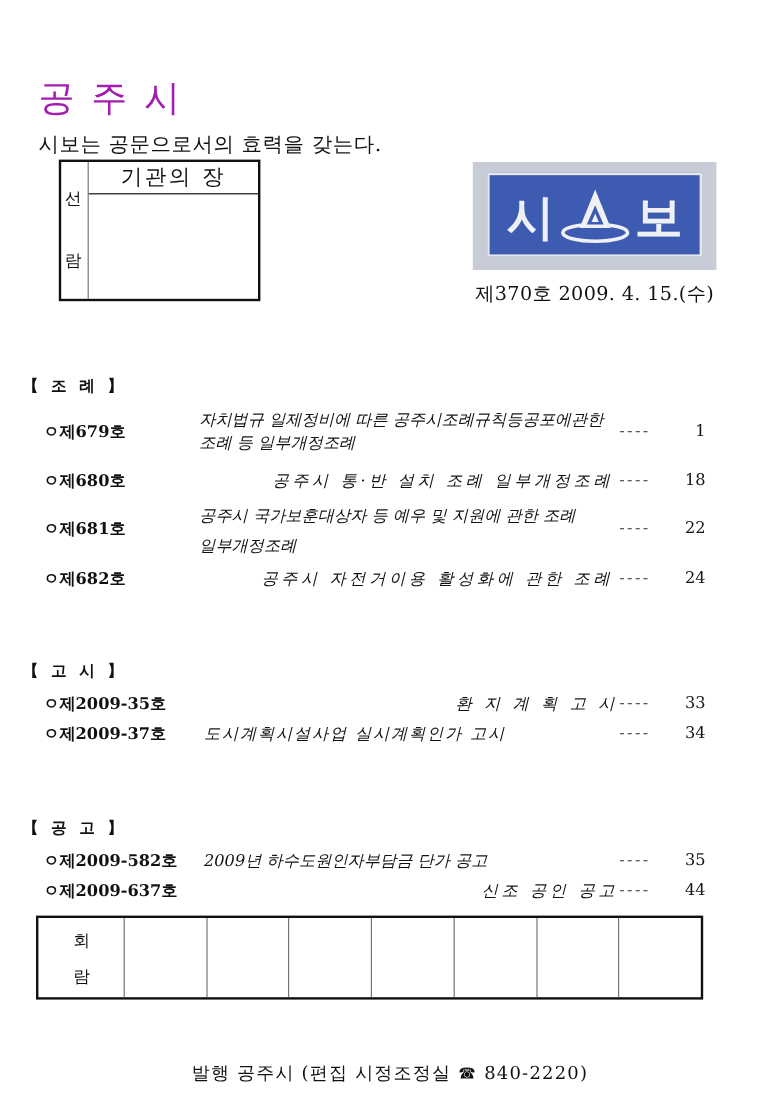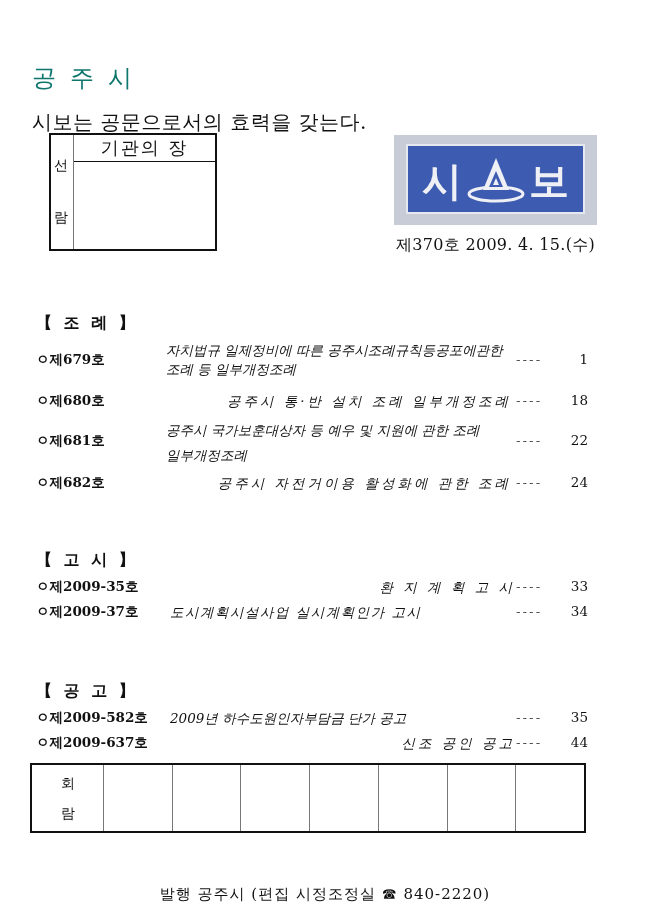--- a/index.html
+++ b/index.html
@@ -1,29 +1,29 @@
 <!DOCTYPE html>
 <html><head>
 <meta charset="utf-8">
 <style>
   html, body { margin:0; padding:0; background:#ffffff; }
   body { width:650px; height:920px; position:relative; overflow:hidden; color:#111;
          font-family:"DejaVu Serif", "Liberation Serif", serif; }
   .abs { position:absolute; }
-  .city-title { left:32px; top:62px; font-family:"DejaVu Sans", sans-serif; font-size:24px; letter-spacing:14px; color:#0f766e; }
-  .subtitle { left:32px; top:109px; font-size:20px; letter-spacing:0.5px; }
+  .city-title { left:32px; top:62px; font-family:"DejaVu Sans", sans-serif; font-size:30px; letter-spacing:14px; color:#a21caf; }
+  .subtitle { left:32px; top:109px; font-size:17px; letter-spacing:0.5px; }
   .circ-box { left:49px; top:133px; width:168px; height:118px; border:2px solid #111; box-sizing:border-box; }
   .circ-left { position:absolute; left:0; top:0; width:22px; height:100%; border-right:1px solid #777; }
   .circ-left span { position:absolute; left:3px; font-size:14px; }
   .circ-head { position:absolute; left:23px; top:0; right:0; height:26px; border-bottom:1px solid #111; text-align:center; font-size:18px; line-height:26px; letter-spacing:2px; }
   .logo { left:394px; top:135px; width:203px; height:90px; background:#c8ccd6; }
   .logo-inner { position:absolute; left:12px; top:9px; right:12px; bottom:11px; background:#3d5bb0; border:2px solid #e6e8ef; box-sizing:border-box; }
   .logo-text { position:absolute; top:8px; font-family:"DejaVu Sans", sans-serif; font-weight:bold; font-size:40px; color:#eef0f5; }
   .issue { left:396px; top:235px; font-size:16px; letter-spacing:0.3px; }
-  .section-head { left:36px; font-size:16px; font-weight:bold; letter-spacing:3px; }
+  .section-head { left:19px; font-size:13px; font-weight:bold; letter-spacing:3px; }
   .row { left:36px; width:560px; font-size:13.5px; }
   .row .num { position:absolute; left:0; white-space:nowrap;font-weight:bold; }
   .row .title { position:absolute; left:130px; width:345px; line-height:19px;font-style:italic; }
   .row .title.wide { letter-spacing:3px;text-align:right; }
   .row .dash { position:absolute; left:480px; color:#555; letter-spacing:2px; }
   .row .page { position:absolute; right:8px; }
   .notice-row .title { left:134px; }
   .reader-box { left:30px; top:763px; width:556px; height:70px; border:2px solid #111; box-sizing:border-box; display:flex; }
   .reader-cell { flex:1; border-left:1px solid #777; }
   .reader-cell:first-child { border-left:none; position:relative; flex:0 0 71px; }

